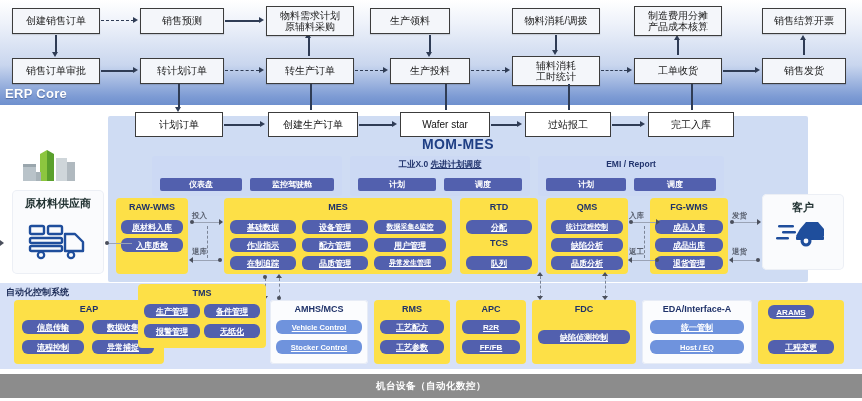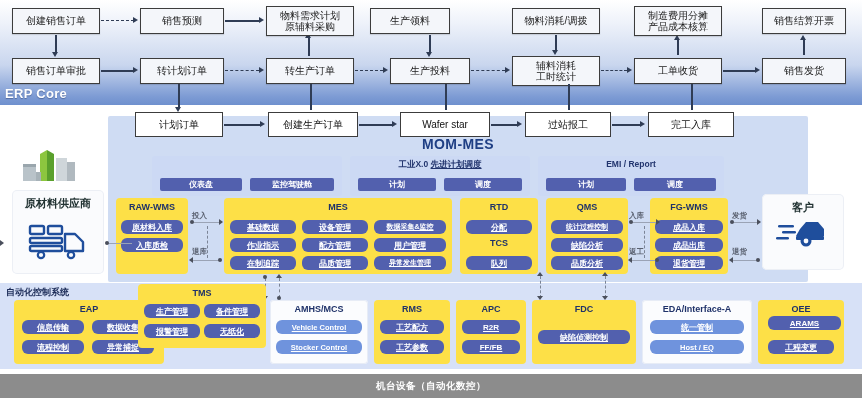--- a/index.html
+++ b/index.html
@@ -401,20 +401,20 @@
         <div class="mod-title">FDC</div>
         <div class="btn" style="left: 6px; top: 30px; width: 92px;">缺陷侦测控制</div>
       </div>
       <div class="mod white" style="left: 642px; top: 300px; width: 110px; height: 64px;">
         <div class="mod-title">EDA/Interface-A</div>
         <div class="btn light" style="left: 8px; top: 20px; width: 94px;">统一管制</div>
         <div class="btn light" style="left: 8px; top: 40px; width: 94px; font-size: 7.5px;">Host / EQ</div>
       </div>
       <div class="mod" style="left: 758px; top: 300px; width: 86px; height: 64px;">
         <div class="mod-title">OEE</div>
-        <div class="btn" style="left: 10px; top: 16px; width: 73px;">ARAMS</div>
+        <div class="btn" style="left: 10px; top: 5px; width: 46px;">ARAMS</div>
         <div class="btn" style="left: 10px; top: 40px; width: 66px;">工程变更</div>
       </div>
     </div>
 
   <div class="botbar">机台设备（自动化数控）</div>
 
 </div>
 
 </body></html>

